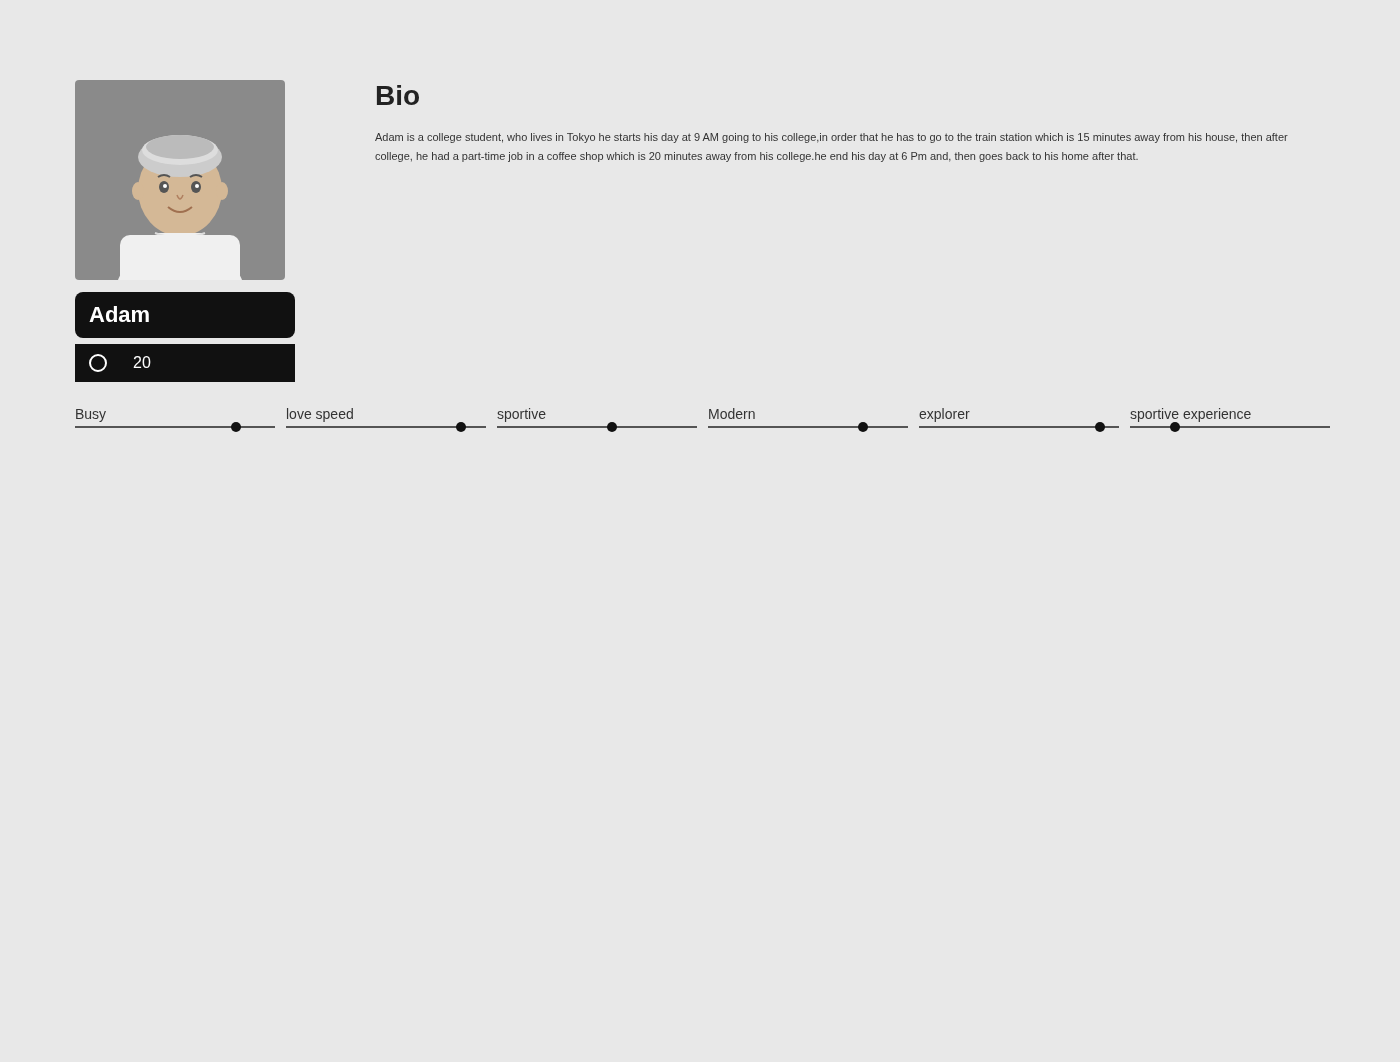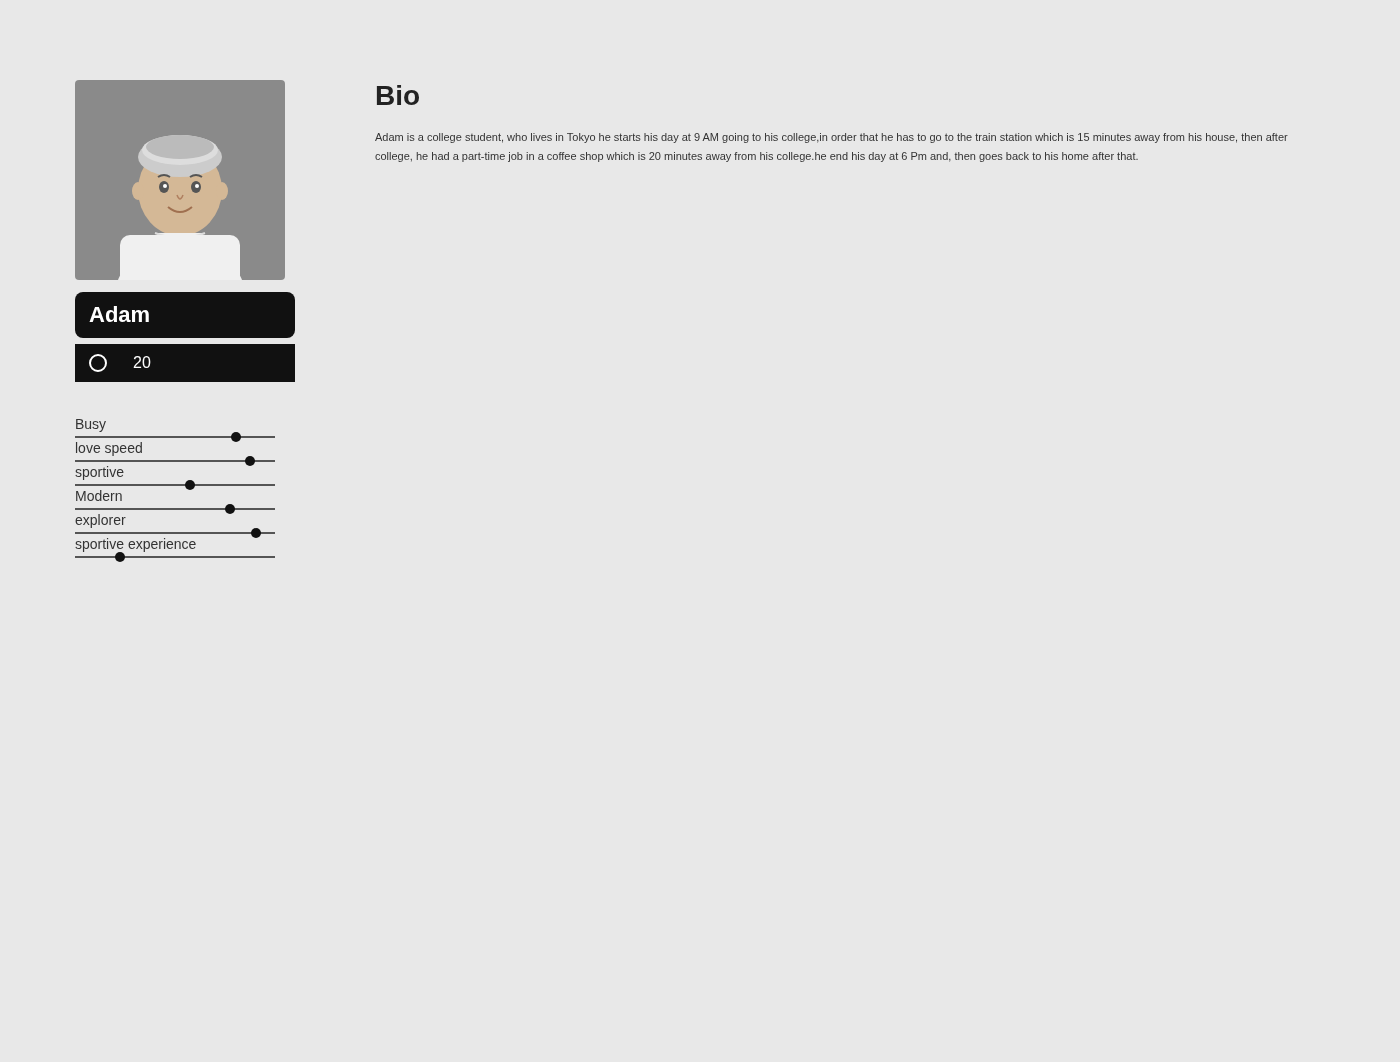--- a/index.html
+++ b/index.html
@@ -75,24 +75,24 @@
     .circle-icon {
       width: 18px;
       height: 18px;
       border: 2px solid white;
       border-radius: 50%;
       flex-shrink: 0;
       display: inline-block;
     }
 
     .traits-section {
-      margin-top: 28px;
-      display: flex;
-      flex-direction: column;
-      gap: 2px;
+      margin-top: 18px;
+      display: flex;
+      flex-direction: row;
+      gap: 11px;
     }
 
     .trait-item {
       display: flex;
       flex-direction: column;
       gap: 4px;
     }
 
     .trait-label {
       font-size: 14px;

